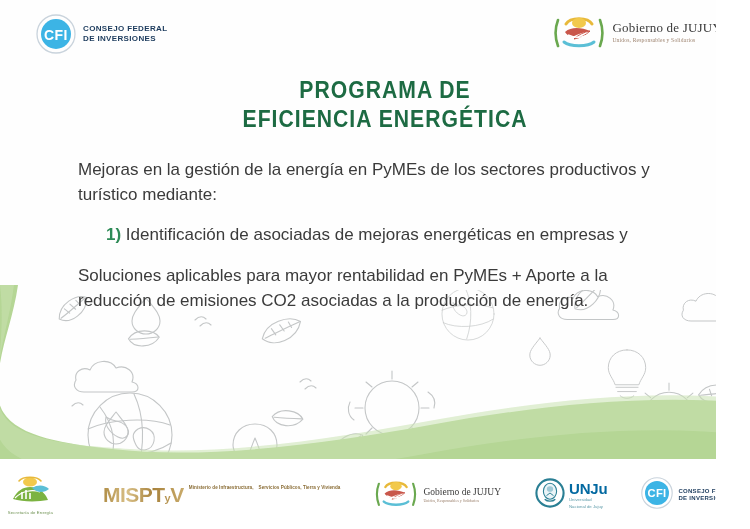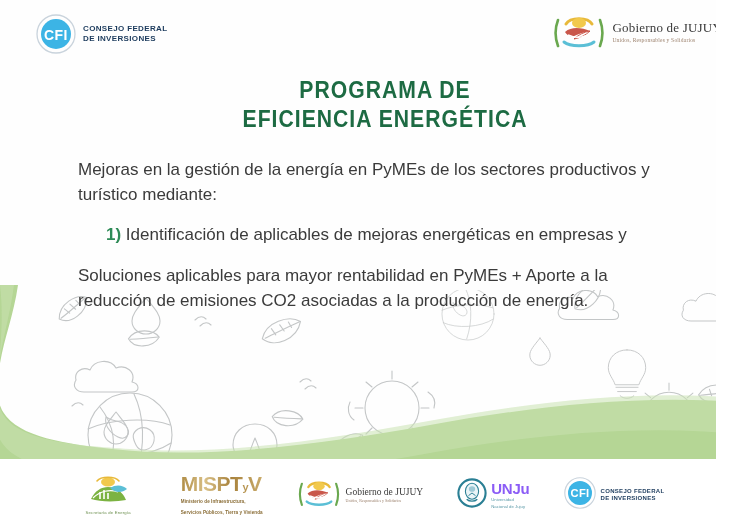--- a/index.html
+++ b/index.html
@@ -90,35 +90,35 @@
   
   .footer-logos{
     position:absolute;left:0;bottom:6px;width:750px;height:56px;
     z-index:7;display:flex;align-items:center;justify-content:center;gap:34px;
   }
   .flogo{display:flex;align-items:center;gap:5px;}
   .flogo-mark{flex:0 0 auto;}
   .sec-energia{display:flex;flex-direction:column;align-items:center;}
   .sec-energia-label{font-size:4.2px;color:#6b8f4e;margin-top:1px;letter-spacing:.2px;}
 
-  .misptv{display:flex;flex-direction:column;align-items:flex-start;margin-left:16px;}
+  .misptv{display:flex;flex-direction:row;align-items:flex-start;margin-left:16px;}
   .misptv-word{
     font-size:21px;font-weight:bold;letter-spacing:-.5px;line-height:.95;
     background:linear-gradient(90deg,#b08d46 0%,#d8bf86 30%,#a8823c 62%,#c9ab6b 100%);
     -webkit-background-clip:text;background-clip:text;color:transparent;
     font-family:"Liberation Sans", sans-serif;
   }
   .misptv-word .sml{font-size:11px;}
   .misptv-sub{font-size:4.6px;color:#8a6d36;line-height:1.3;font-weight:bold;letter-spacing:.05px;}
 
   .jujuy-f-title{font-size:9.5px;color:#3a3a3a;font-family:"Liberation Serif", serif;line-height:1.1;}
   .jujuy-f-sub{font-size:4px;color:#9a7f6a;font-family:"Liberation Serif", serif;margin-top:1px;}
 
   .unju{display:flex;align-items:center;gap:4px;}
-  .unju-word{font-size:15px;font-weight:bold;color:#8b5cf6;letter-spacing:-.2px;line-height:1;}
+  .unju-word{font-size:15px;font-weight:bold;color:#0369a1;letter-spacing:-.2px;line-height:1;}
   .unju-sub{font-size:4.3px;color:#5c9aa8;line-height:1.25;margin-top:1px;}
 
   .cfi-f-text{font-size:6px;line-height:1.25;font-weight:bold;color:#1b3a5c;letter-spacing:.3px;white-space:nowrap;}
 </style>
 </head>
 <body>
 
 <div class="slide">
 
   <div class="doodles">
@@ -294,21 +294,21 @@
   <div class="title-block">
     <div class="tline">PROGRAMA DE</div>
     <div class="tline">EFICIENCIA ENERGÉTICA</div>
   </div>
 
   <div class="body-copy">
     <p class="lead">Mejoras en la gestión de la energía en PyMEs de los sectores productivos y turístico mediante:</p>
 
     <p class="numbered">
       <span class="num">1)</span>
-      <span>Identificación de aplicables de mejoras energéticas en empresas y</span>
+      <span>Identificación de asociadas de mejoras energéticas en empresas y</span>
     </p>
 
 
     <p class="closing">Soluciones aplicables para mayor rentabilidad en PyMEs + Aporte a la reducción de emisiones CO2 asociadas a la producción de energía.</p>
   </div>
 
   <div class="footer-logos">
 
     <div class="flogo">
       <div class="sec-energia">

